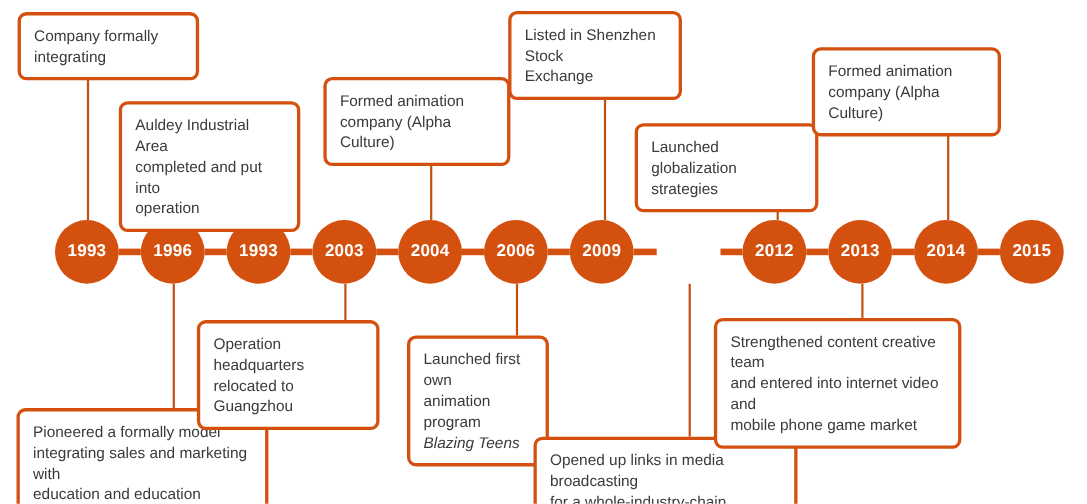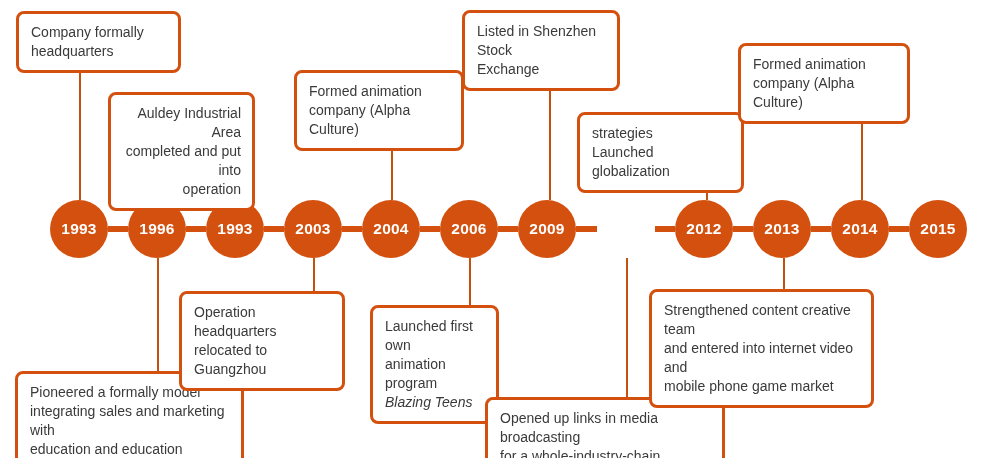--- a/index.html
+++ b/index.html
@@ -101,38 +101,38 @@
     <div class="node" style="left: 284px; background: rgb(212, 80, 14);">2003</div>
     <div class="node" style="left: 362px; background: rgb(212, 80, 14); text-align: center;">2004</div>
     <div class="node" style="left: 440px; background: rgb(212, 80, 14);">2006</div>
     <div class="node" style="left: 518px; background: rgb(212, 80, 14);">2009</div>
     <div class="node" style="left: 675px; background: rgb(212, 80, 14);">2012</div>
     <div class="node" style="left: 753px; background: rgb(212, 80, 14);">2013</div>
     <div class="node" style="left: 831px; background: rgb(212, 80, 14);">2014</div>
     <div class="node" style="left: 909px; background: rgb(212, 80, 14);">2015</div>
     <div class="callout" style="left: 16px; top: 11px; width: 165px; min-height: 48px; border-color: rgb(212, 80, 14); color: rgb(58, 58, 58);">
       <div>Company formally</div>
-      <div>headquarters</div>
+      <div>integrating</div>
     </div>
-    <div class="callout" style="left: 108px; top: 92px; width: 147px; min-height: 72px; border-color: rgb(212, 80, 14); color: rgb(58, 58, 58); text-align: right;">
+    <div class="callout" style="left: 108px; top: 92px; width: 165px; min-height: 72px; border-color: rgb(212, 80, 14); color: rgb(58, 58, 58);">
       <div>Auldey Industrial Area</div>
       <div>completed and put into</div>
       <div>operation</div>
     </div>
     <div class="callout" style="left: 294px; top: 70px; width: 170px; min-height: 48px; border-color: rgb(212, 80, 14); color: rgb(58, 58, 58);">
       <div>Formed animation</div>
       <div>company (Alpha Culture)</div>
     </div>
     <div class="callout" style="left: 462px; top: 10px; width: 158px; min-height: 48px; border-color: rgb(212, 80, 14); color: rgb(58, 58, 58);">
       <div>Listed in Shenzhen Stock</div>
       <div>Exchange</div>
     </div>
     <div class="callout" style="left: 577px; top: 112px; width: 167px; min-height: 48px; border-color: rgb(212, 80, 14); color: rgb(58, 58, 58);">
+      <div>Launched globalization</div>
       <div>strategies</div>
-      <div>Launched globalization</div>
     </div>
     <div class="callout" style="left: 738px; top: 43px; width: 172px; min-height: 48px; border-color: rgb(212, 80, 14); color: rgb(58, 58, 58);">
       <div>Formed animation</div>
       <div>company (Alpha Culture)</div>
     </div>
     <div class="callout" style="left: 15px; top: 371px; width: 229px; min-height: 73px; border-color: rgb(212, 80, 14); color: rgb(58, 58, 58);">
       <div>Pioneered a formally model</div>
       <div>integrating sales and marketing with</div>
       <div>education and education channels</div>
     </div>

